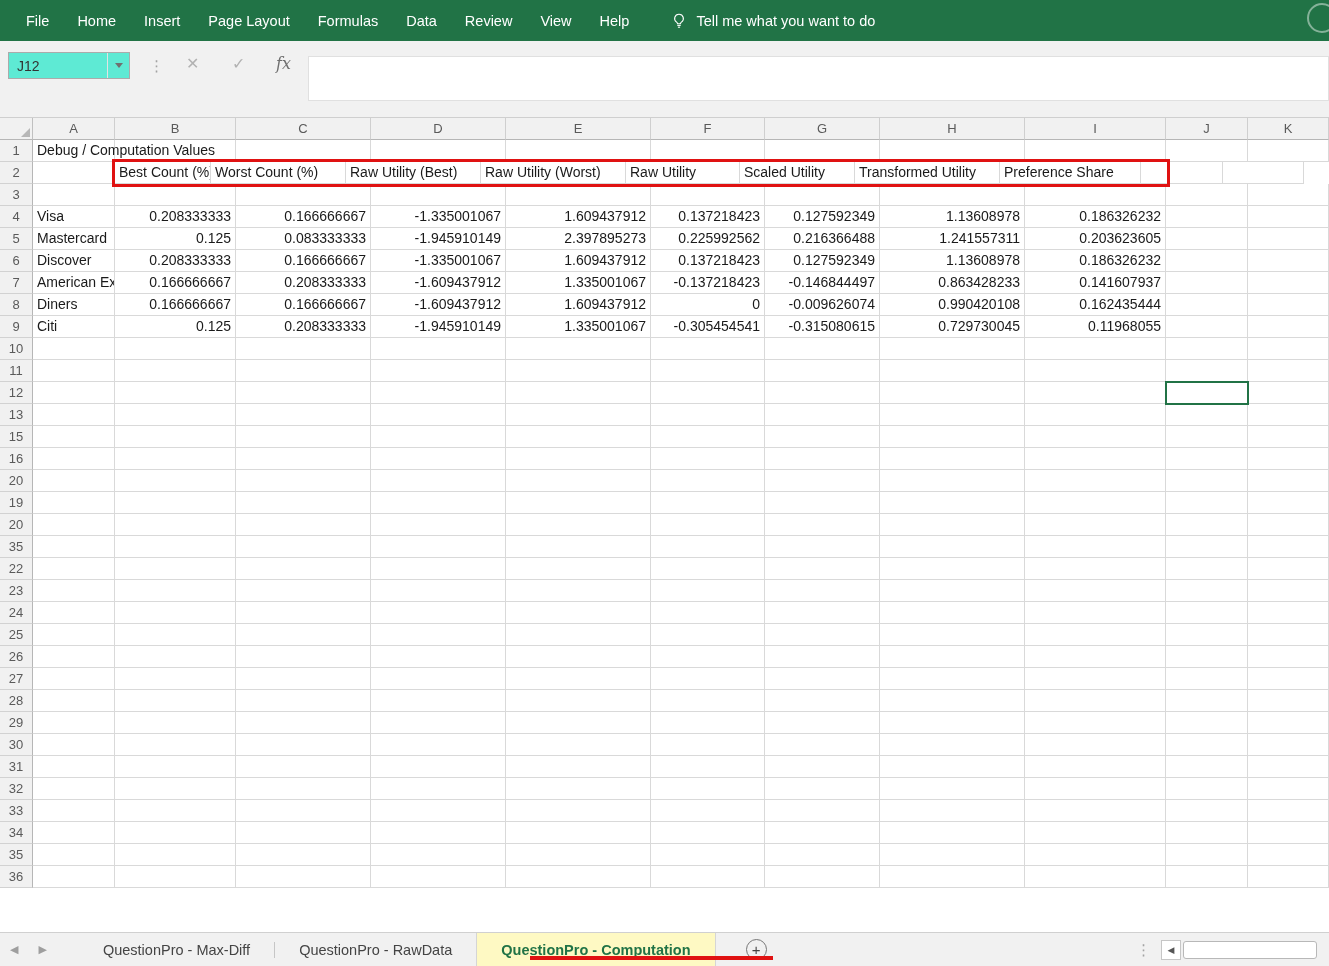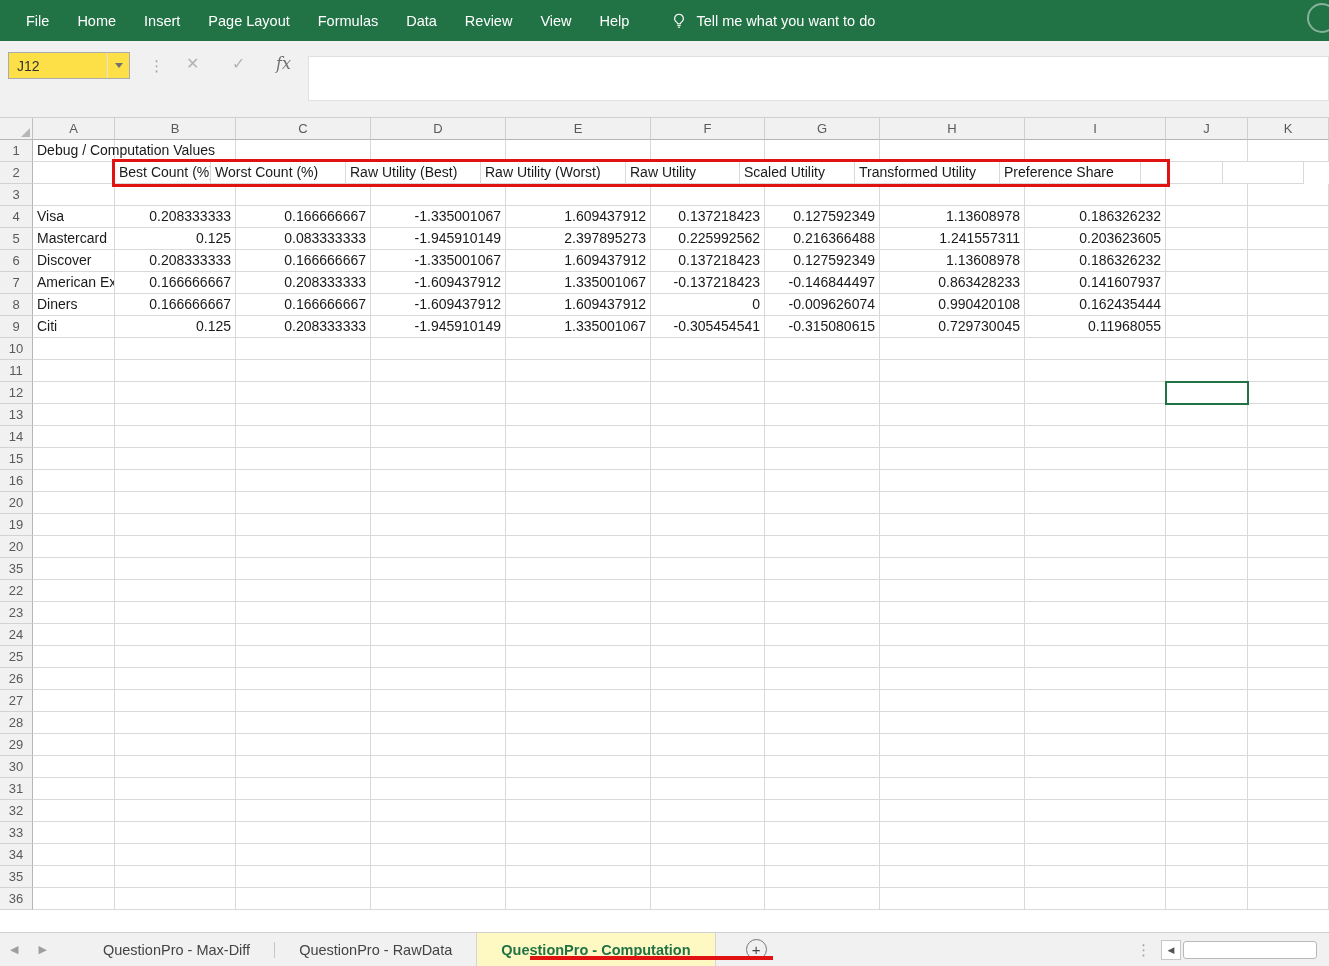--- a/index.html
+++ b/index.html
@@ -28,21 +28,21 @@
     border:2px solid rgba(255,255,255,0.45); border-radius:50%;
   }
 
   
   .formula-strip {
     position:absolute; top:41px; left:0; width:1329px; height:77px;
     background:#f1f1f1; border-bottom:1px solid #cfcfcf;
   }
   .name-box {
     position:absolute; left:8px; top:11px; width:122px; height:27px;
-    background:#fde047; border:1px solid #ababab; display:flex; align-items:center;
+    background:#5eead4; border:1px solid #ababab; display:flex; align-items:center;
     font-size:14px; color:#333;
   }
   .name-box-text { flex:1; padding-left:8px; }
   .name-box-drop {
     width:22px; height:100%; border-left:1px solid #e3e3e3;
     display:flex; align-items:center; justify-content:center;
   }
   .drop-tri { width:0; height:0; border-left:4px solid transparent; border-right:4px solid transparent; border-top:5px solid #707070; }
   .vdots { position:absolute; font-size:15px; color:#a3a3a3; letter-spacing:0; }
   .vdots.formula-dots { left:149px; top:16px; }
@@ -368,34 +368,20 @@
         <div class="cell" style="width: 135px;"></div>
         <div class="cell" style="width: 145px;"></div>
         <div class="cell" style="width: 114px;"></div>
         <div class="cell" style="width: 115px;"></div>
         <div class="cell" style="width: 145px;"></div>
         <div class="cell" style="width: 141px;"></div>
         <div class="cell" style="width: 82px;"></div>
         <div class="cell" style="width: 81px;"></div>
       </div>
       <div class="grid-row">
-        <div class="row-num">14</div>
-        <div class="cell" style="width: 82px;"></div>
-        <div class="cell" style="width: 121px;"></div>
-        <div class="cell" style="width: 135px;"></div>
-        <div class="cell" style="width: 135px;"></div>
-        <div class="cell" style="width: 145px;"></div>
-        <div class="cell" style="width: 114px;"></div>
-        <div class="cell" style="width: 115px;"></div>
-        <div class="cell" style="width: 145px;"></div>
-        <div class="cell" style="width: 141px;"></div>
-        <div class="cell" style="width: 82px;"></div>
-        <div class="cell" style="width: 81px;"></div>
-      </div>
-      <div class="grid-row">
         <div class="row-num">15</div>
         <div class="cell" style="width: 82px;"></div>
         <div class="cell" style="width: 121px;"></div>
         <div class="cell" style="width: 135px;"></div>
         <div class="cell" style="width: 135px;"></div>
         <div class="cell" style="width: 145px;"></div>
         <div class="cell" style="width: 114px;"></div>
         <div class="cell" style="width: 115px;"></div>
         <div class="cell" style="width: 145px;"></div>
         <div class="cell" style="width: 141px;"></div>

